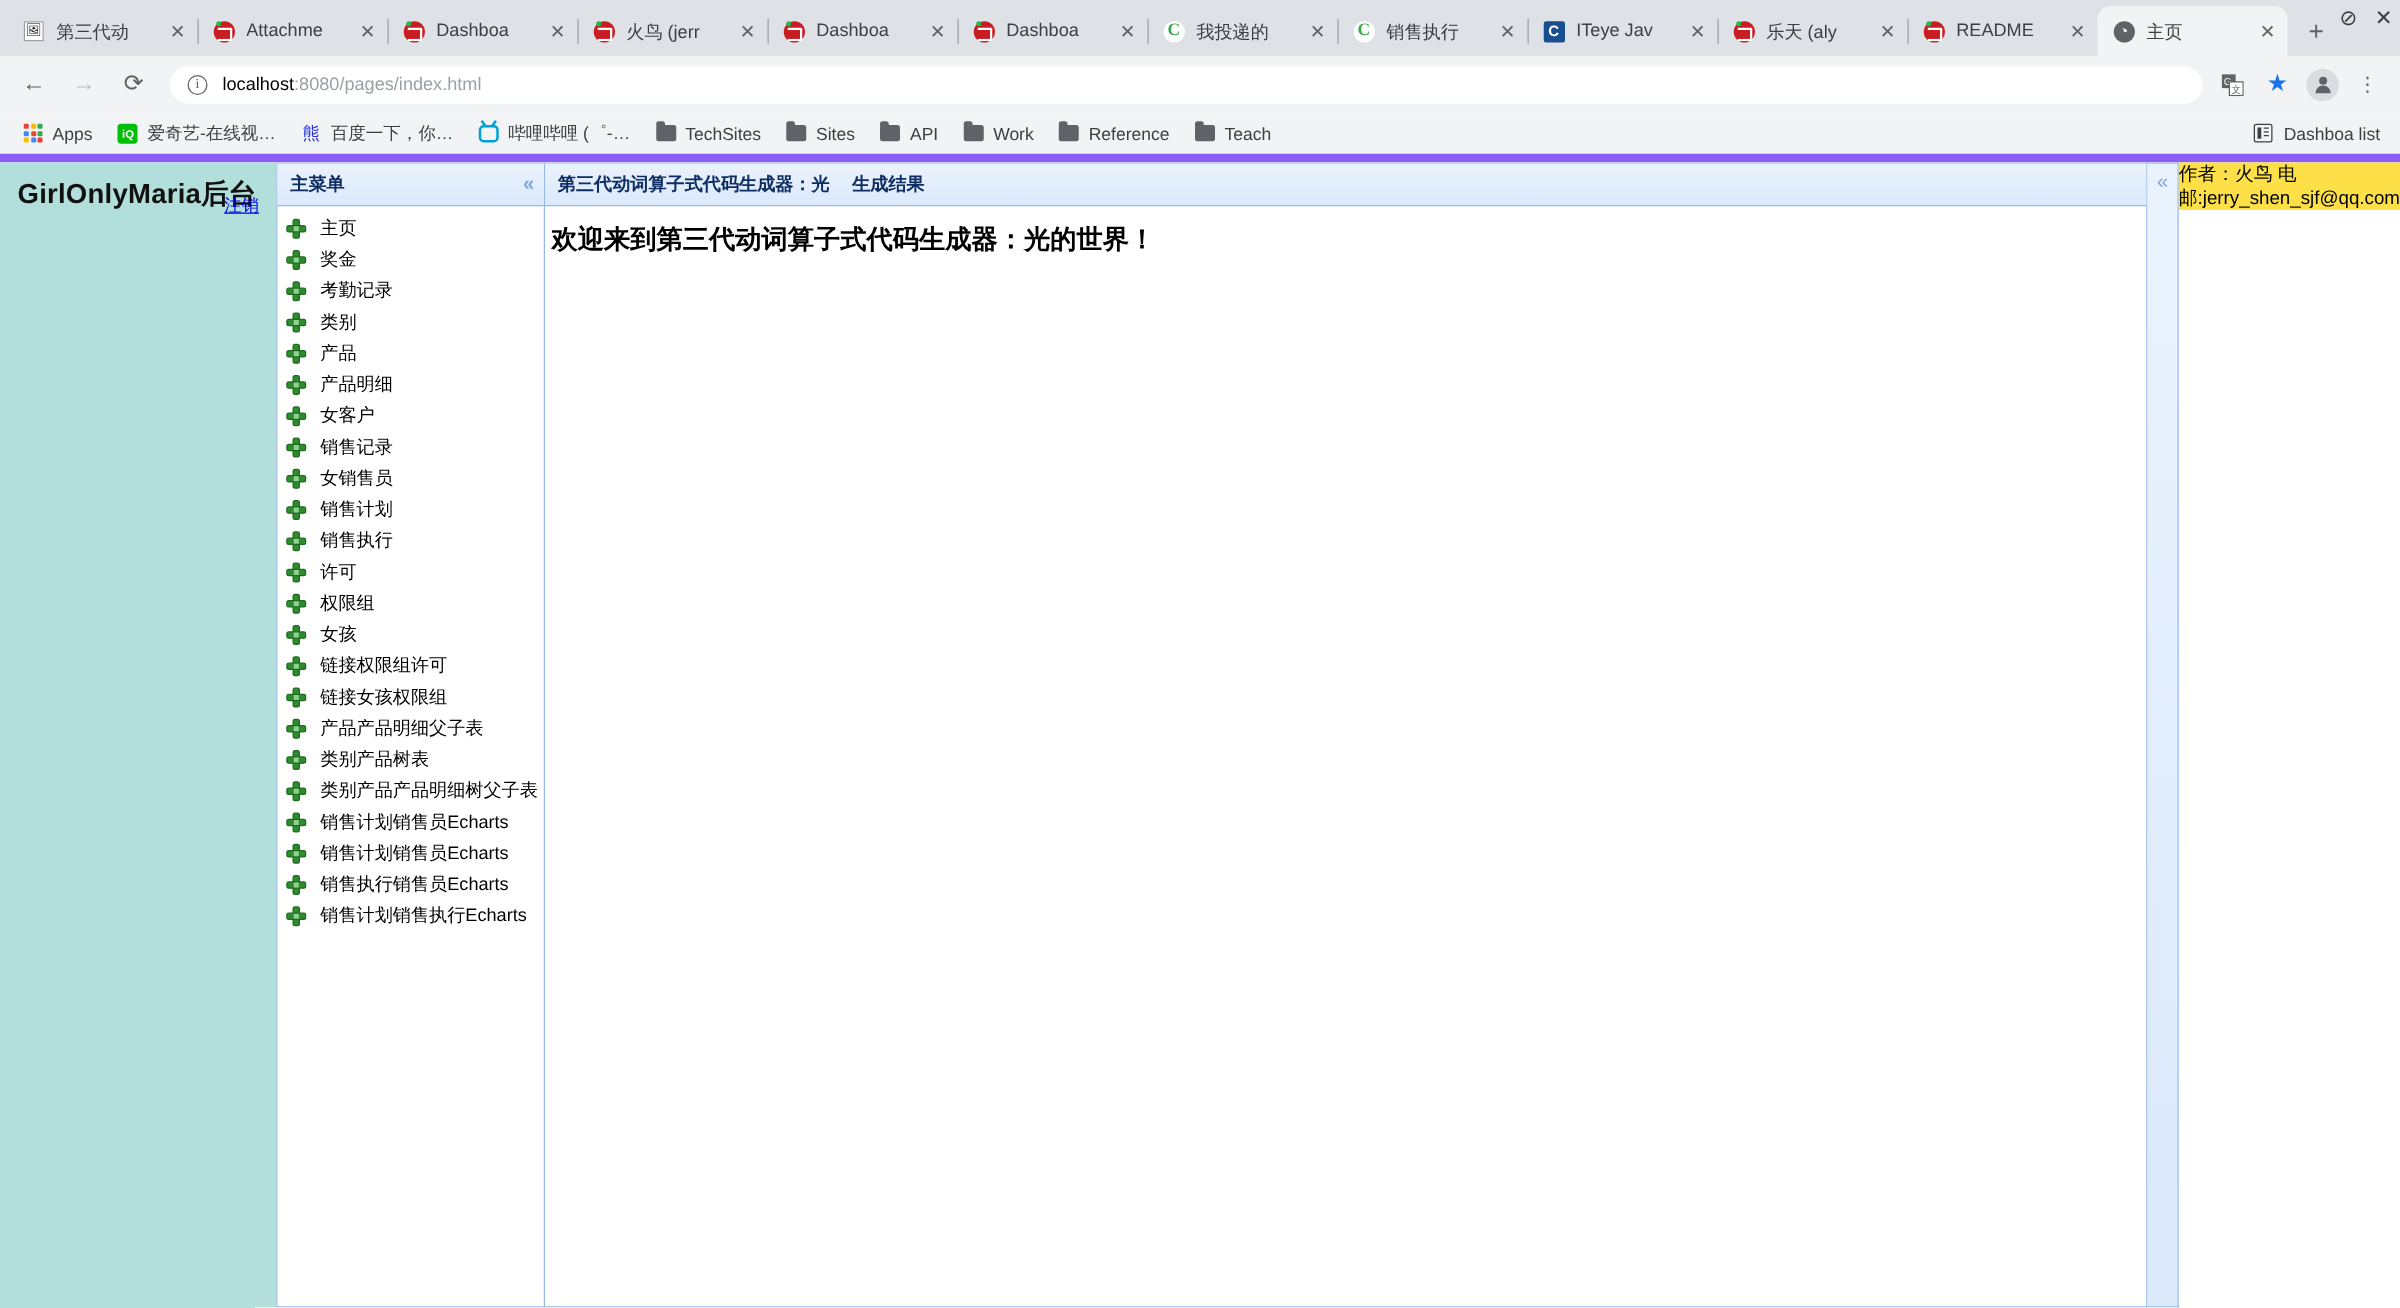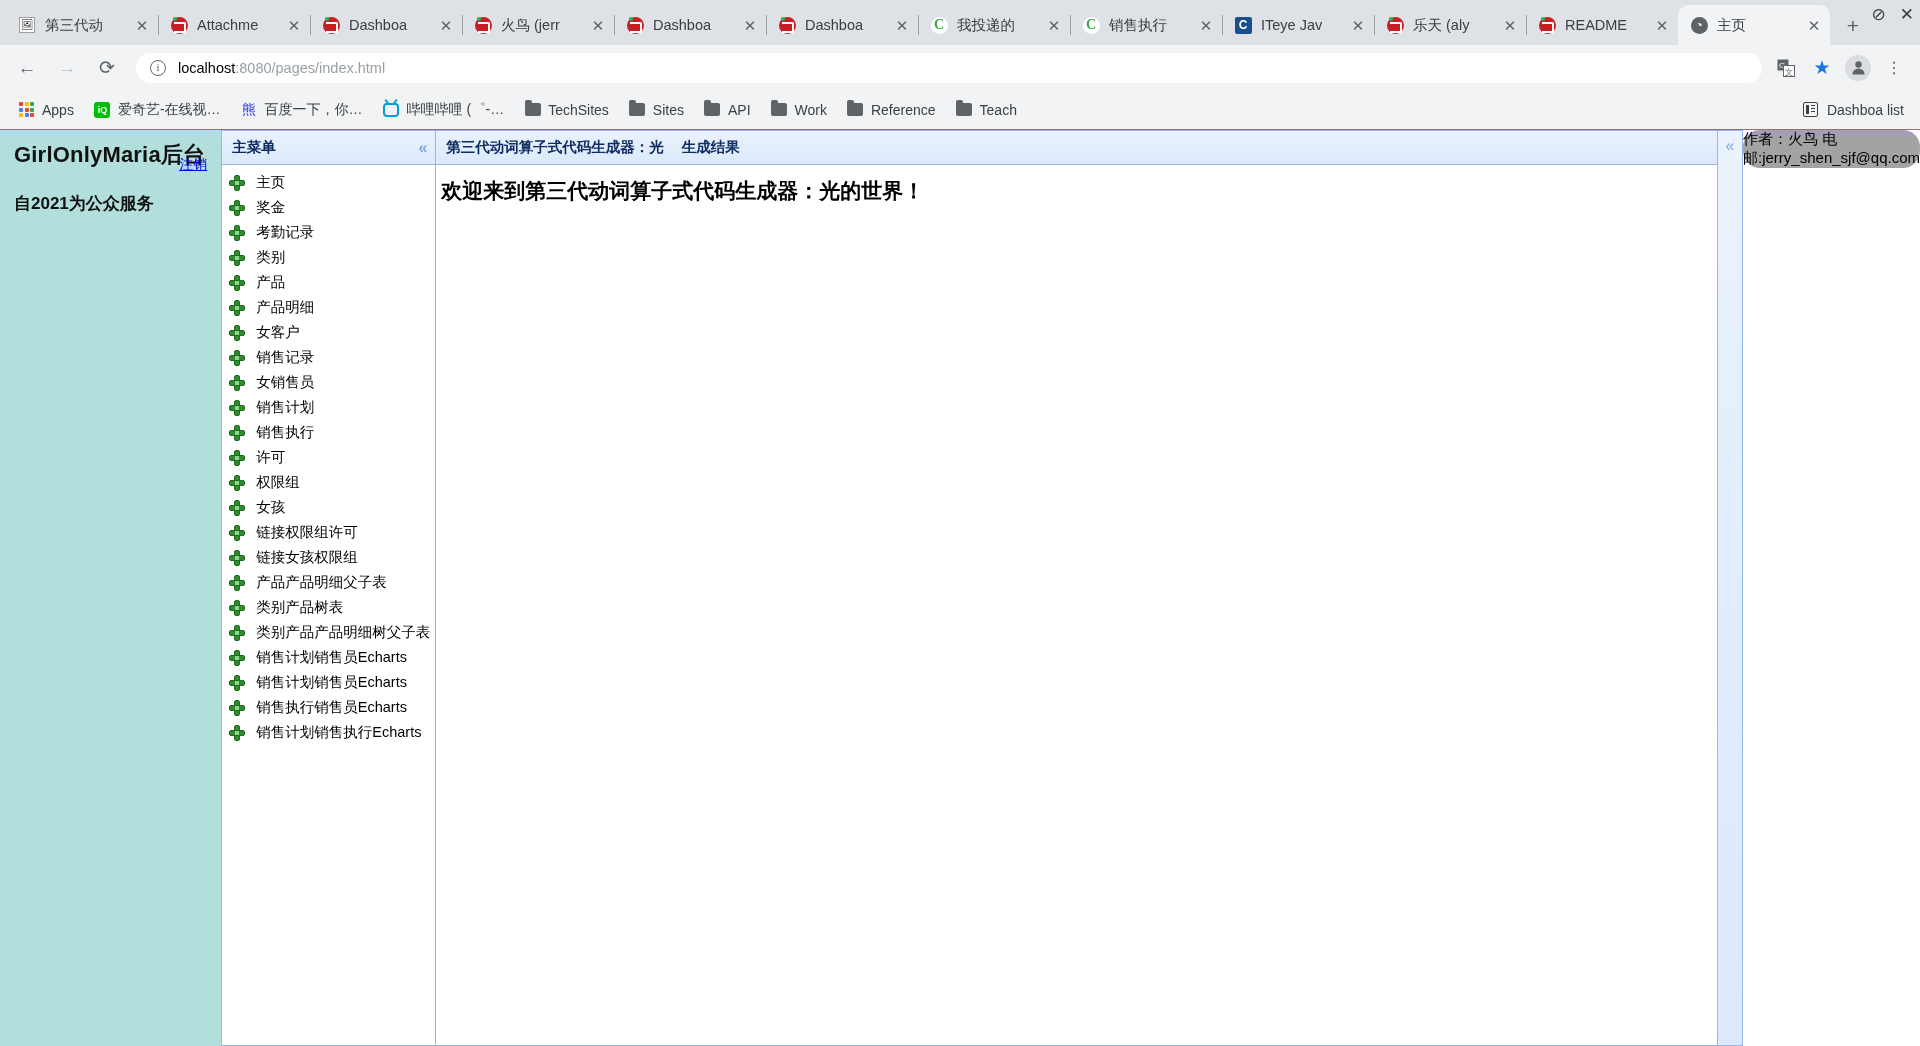--- a/index.html
+++ b/index.html
@@ -122,21 +122,21 @@
     background: #dadce0; display: flex; align-items: center; justify-content: center;
     color: #5f6368; font-size: 15px;
   }
 
   
   .bookmarks {
     height: 40px; flex: 0 0 40px;
     background: #f1f3f4;
     display: flex; align-items: center;
     padding: 0 10px;
-    border-bottom: 1px solid #8b5cf6;
+    border-bottom: 7px solid #8b5cf6;
   }
   .bmk {
     display: flex; align-items: center;
     height: 28px; padding: 0 8px; margin-right: 4px;
     font-size: 14px; color: #3c4043; white-space: nowrap;
   }
   .bmk .bico { margin-right: 7px; display:flex; align-items:center; justify-content:center; width:17px; height:17px; flex:0 0 17px; }
   .appsgrid {
     width: 15px; height: 15px;
     display: grid; grid-template-columns: repeat(3,1fr); grid-template-rows: repeat(3,1fr);
@@ -238,23 +238,23 @@
     border: 1px solid #95b8e7;
     border-left: none;
     background: linear-gradient(#eaf2fd, #dbe9fb);
     display: flex; align-items: flex-start; justify-content: center;
     padding-top: 7px;
     color: #7aa8e0; font-size: 16px; line-height: 1;
   }
 
   .footer {
     flex: 0 0 38px; height: 38px;
-    background: #a3a3a3;
+    background: #fde047;
     display: flex; align-items: center; justify-content: center;
-    font-size: 15px; color: #000; border-radius: 17px;
+    font-size: 15px; color: #000;
   }
 </style>
 </head>
 <body>
 
 <div id="browser">
 
   <div class="tabstrip">
     <div id="tabs-host" style="display:flex;align-items:flex-end;">
         <div class="tab">
@@ -467,21 +467,20 @@
     <div class="readinglist">
       <span class="rl-icon"></span>
       <span>Dashboa list</span>
     </div>
   </div>
 
   <div class="page">
 
     <div class="apphdr">
       <h1>GirlOnlyMaria后台</h1>
-      <h2>自2021为公众服务</h2>
       <a class="logout" href="#">注销</a>
     </div>
 
     <div class="body-row">
 
       <div class="sidebar">
         <div class="panel-title">
           <span>主菜单</span>
           <span class="collapse">«</span>
         </div>

